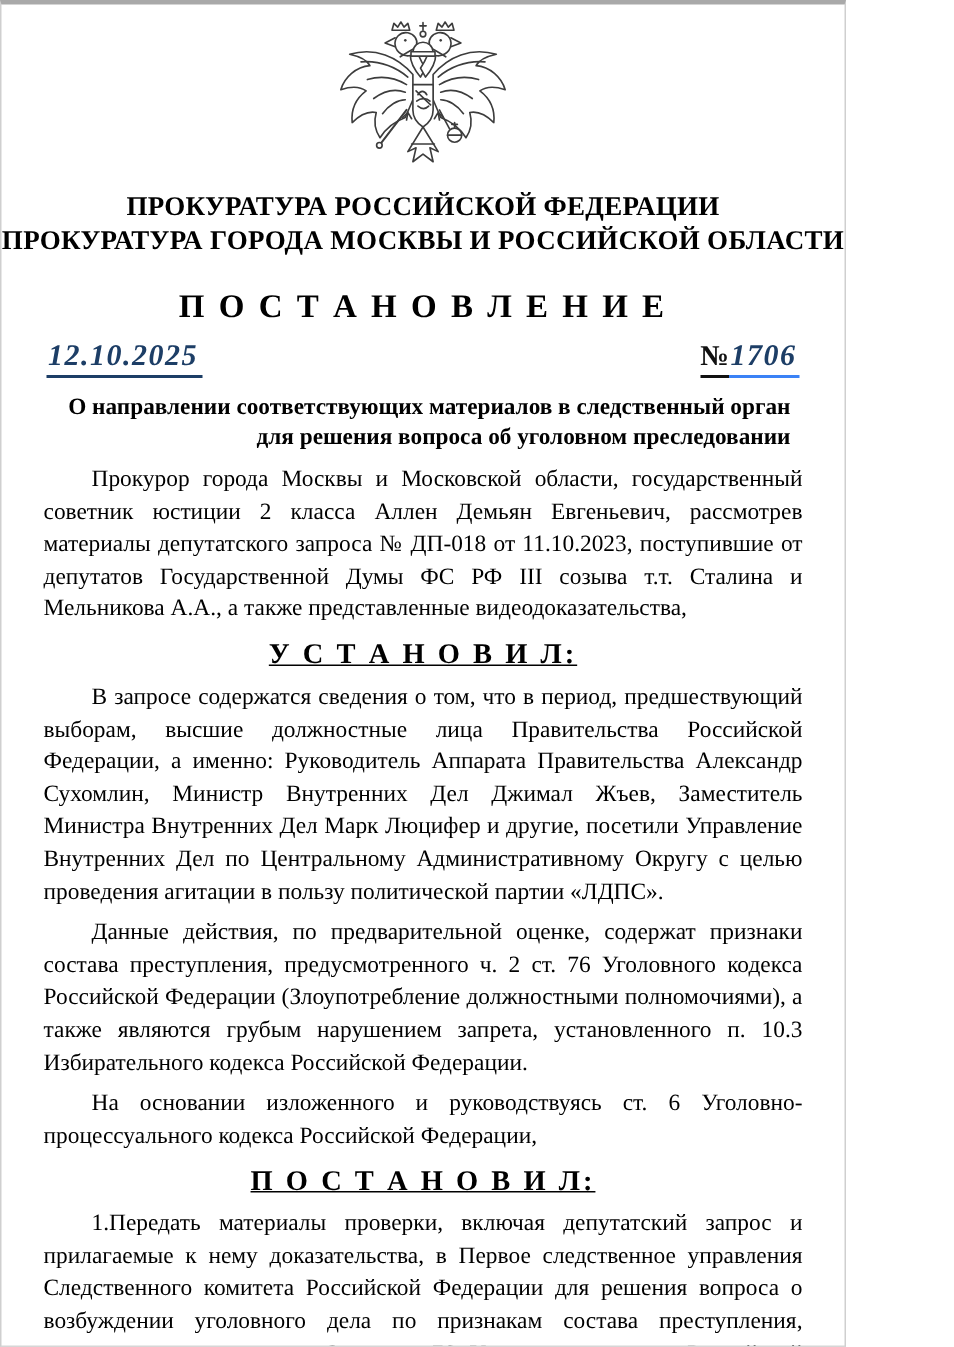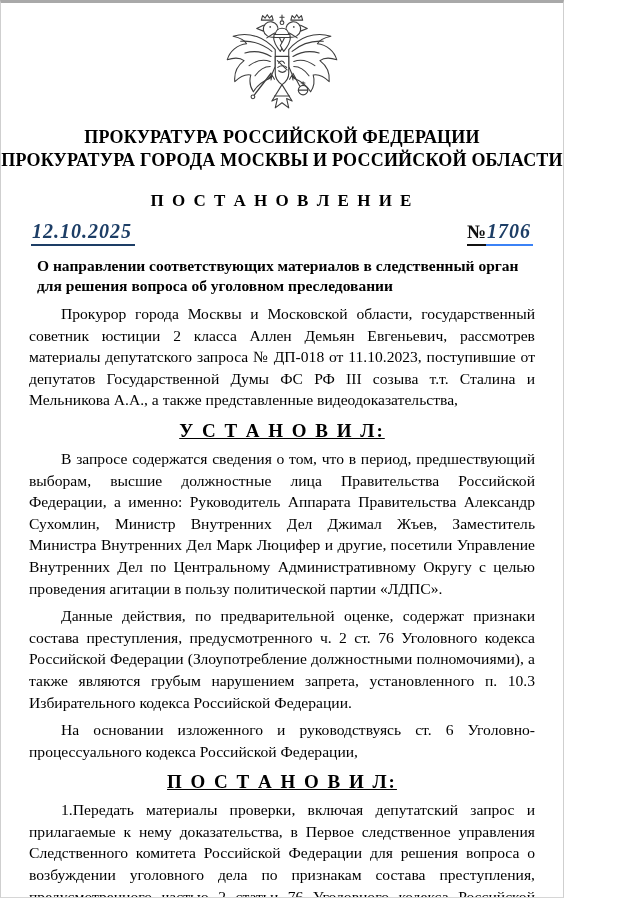--- a/index.html
+++ b/index.html
@@ -8,29 +8,29 @@
     width:564px; height:898px; box-sizing:border-box;
     background:#ffffff; color:#000;
     border-left:1px solid #cfcfcf; border-right:1px solid #cfcfcf;
     border-bottom:1px solid #d6d6d6; border-top:3px solid #a9a9a9;
     font-family:"Liberation Serif","DejaVu Serif",serif;
     overflow:hidden; position:relative;
   }
   .emblem-wrap { text-align:center; margin-top:8px; height:112px; }
   .org-line { text-align:center; font-weight:bold; font-size:18px; line-height:23px; letter-spacing:0.2px; }
   .org-line.first { margin-top:3px; }
-  .doc-type { text-align:center; font-weight:bold; font-size:17px; letter-spacing:2px; margin-top:19px; }
+  .doc-type { text-align:center; font-weight:bold; font-size:22px; letter-spacing:2px; margin-top:19px; }
   .num-row { display:flex; justify-content:space-between; align-items:flex-start; margin:9px 30px 0 30px; height:26px; }
   .script { font-style:italic; font-weight:bold; font-size:20px; color:#1d3e66; letter-spacing:1px; }
   .date-field { border-bottom:2px solid #1d3e66; padding:0 3px 1px 1px; }
   .num-field { display:flex; align-items:flex-end; }
   .num-sign { font-weight:bold; font-size:19px; color:#111; border-bottom:2px solid #111; padding-bottom:1px; }
   .num-value { border-bottom:2px solid #3b82f6; padding:0 2px 1px 1px; }
   .city-line { text-align:center; font-weight:bold; font-size:14.5px; letter-spacing:1px; margin-top:11px; }
-  .subject-line { text-align:left; font-weight:bold; font-size:15.5px; line-height:20px; margin:10px 36px 0 36px; }
+  .subject-line { text-align:right; font-weight:bold; font-size:15.5px; line-height:20px; margin:10px 36px 0 36px; }
   .body-par { margin:6px 0 0 0; padding:0 28px; text-indent:32px; text-align:justify; font-size:15.6px; line-height:21.6px; }
   .body-par.first { margin-top:7px; }
   .section-heading { text-align:center; font-weight:bold; font-size:19px; letter-spacing:2px; margin-top:9px;text-decoration:underline; }
   svg .ln { fill:none; }
 </style>
 </head>
 <body>
 
 <div class="page">
 

